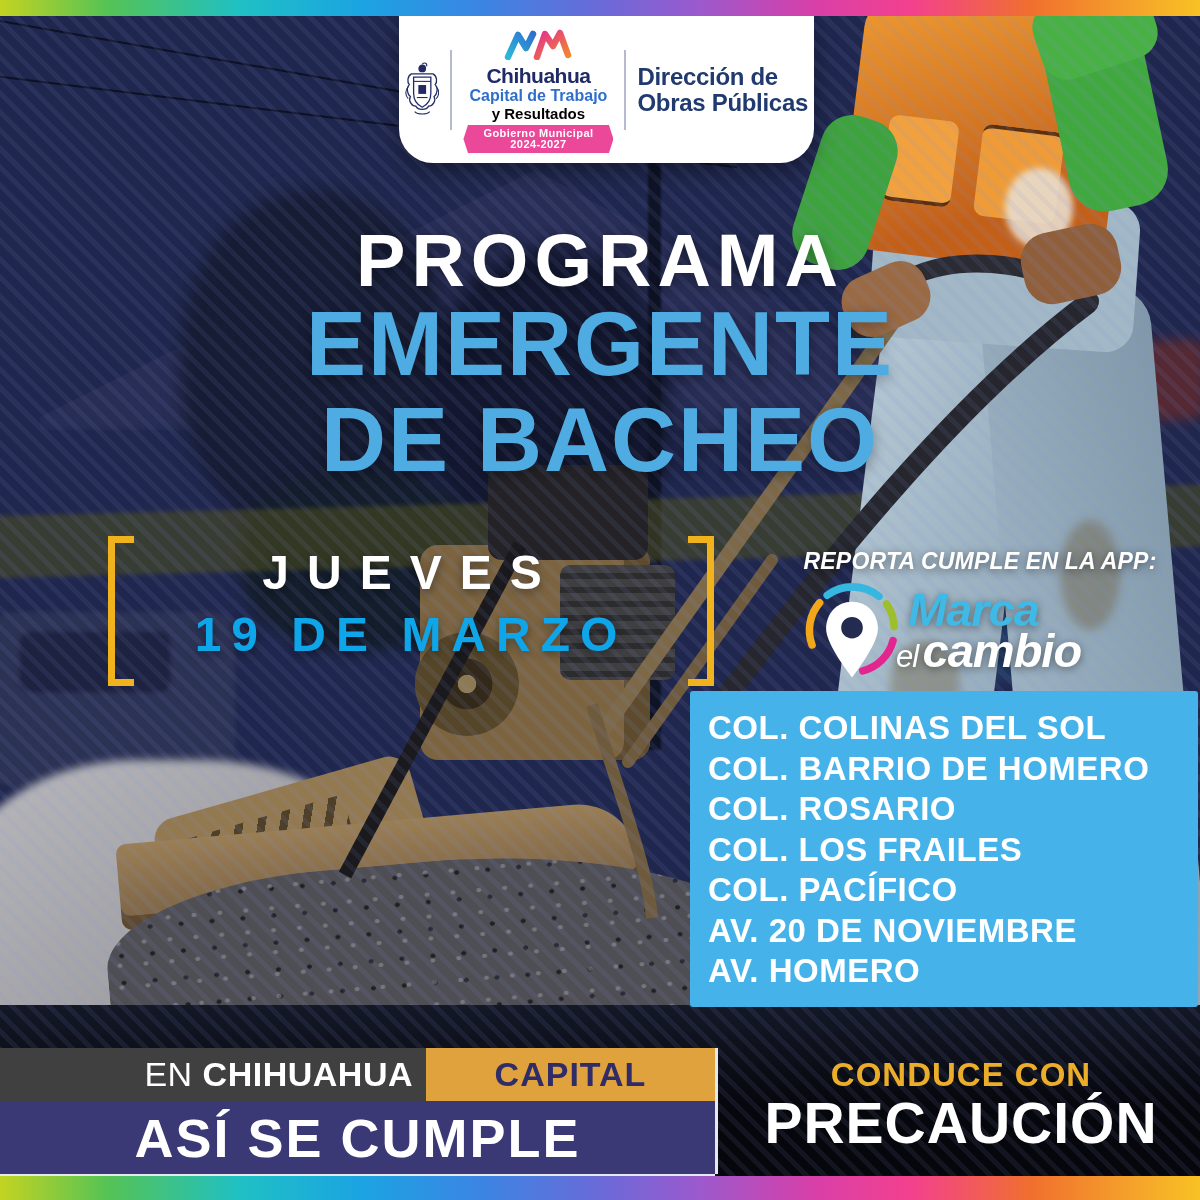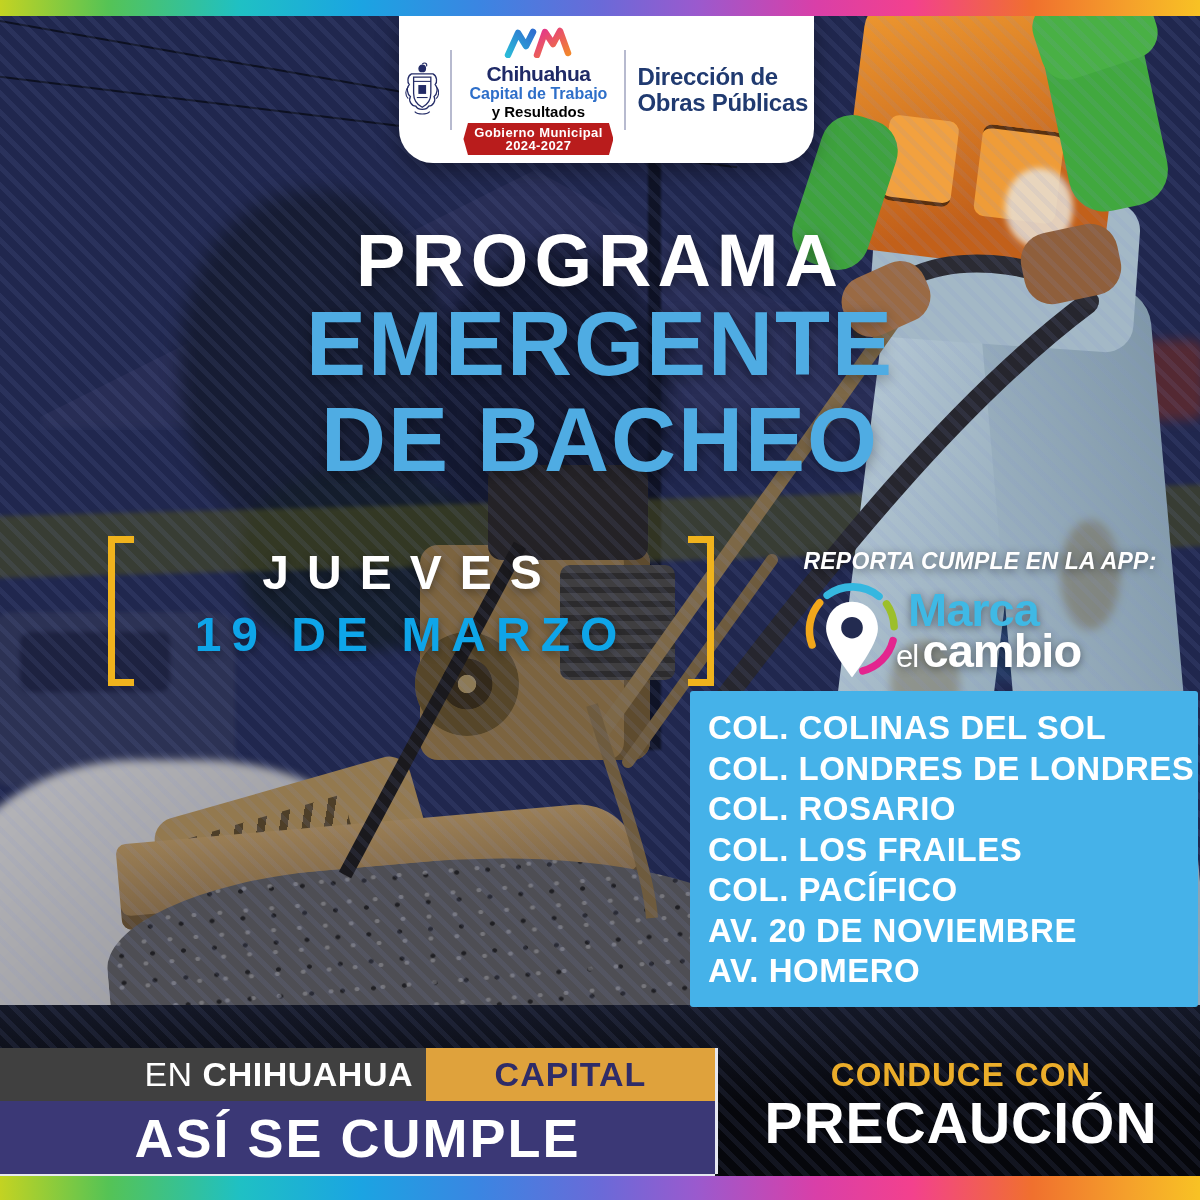--- a/index.html
+++ b/index.html
@@ -83,21 +83,21 @@
 
   
   .brand-card{position:absolute;left:399px;top:16px;width:415px;height:147px;background:#fff;
     border-radius:0 0 34px 34px;z-index:20;display:flex;align-items:center;justify-content:center;
     gap:11px;padding:0 6px;box-shadow:0 8px 22px rgba(0,0,0,.35);box-sizing:border-box;}
   .vdiv{width:2px;height:80px;background:#7c82a8;opacity:.55;flex:none;}
   .logo-block{width:150px;text-align:center;flex:none;line-height:1;}
   .logo-city{font-size:21px;font-weight:bold;color:#1f2a67;letter-spacing:-.5px;margin-top:2px;}
   .logo-tag1{font-size:16px;font-weight:bold;color:#2e6fc9;margin-top:2px;}
   .logo-tag2{font-size:15px;font-weight:bold;color:#000000;margin-top:2px;}
-  .gov-pill{display:inline-block;margin-top:4px;background:#b91c1c;color:#fff;font-size:13px;
+  .gov-pill{display:inline-block;margin-top:4px;background:#ec4899;color:#fff;font-size:11px;
     font-weight:bold;letter-spacing:.4px;padding:3px 8px;
     clip-path:polygon(3% 0,97% 0,100% 50%,97% 100%,3% 100%,0 50%);}
   .dept{flex:none;line-height:1.08;font-size:24px;font-weight:bold;color:#203a70;letter-spacing:-.3px;}
 
   
   .title{position:absolute;left:0;top:0;width:1200px;text-align:center;z-index:10;line-height:1;
     text-shadow:0 4px 14px rgba(0,0,0,.35);}
   .t1{position:absolute;left:0;width:100%;top:224px;font-size:74px;font-weight:bold;color:#fff;letter-spacing:6px;}
   .t2{position:absolute;left:0;width:100%;top:299px;font-size:90px;font-weight:bold;color:#4face3;letter-spacing:2px;}
   .t3{position:absolute;left:0;width:100%;top:395px;font-size:90px;font-weight:bold;color:#4face3;letter-spacing:2px;}
@@ -111,21 +111,21 @@
     color:#fff;letter-spacing:18px;text-shadow:0 3px 10px rgba(0,0,0,.4);}
   .date{position:absolute;left:0;width:100%;top:77px;text-align:center;font-size:48px;font-weight:bold;
     color:#0ea5e9;letter-spacing:10px;text-shadow:0 3px 10px rgba(0,0,0,.4);}
 
   
   .report-label{position:absolute;left:760px;top:548px;width:440px;text-align:center;z-index:10;
     font-size:23px;font-weight:bold;font-style:italic;color:#fff;letter-spacing:.2px;
     text-shadow:0 2px 8px rgba(0,0,0,.5);}
   .app-logo{position:absolute;left:798px;top:578px;z-index:10;display:flex;align-items:flex-start;}
   .pin-wrap{width:108px;height:108px;flex:none;}
-  .app-text{margin-left:2px;margin-top:8px;line-height:1;
+  .app-text{margin-left:2px;margin-top:8px;line-height:1;font-style:italic;
     text-shadow:0 2px 8px rgba(0,0,0,.45);}
   .app-marca{font-size:47px;font-weight:bold;color:#3fb9e5;letter-spacing:-1px;}
   .app-line2{margin-top:-6px;margin-left:-12px;}
   .app-el{font-size:31px;color:#fff;font-weight:normal;letter-spacing:-1px;}
   .app-cambio{font-size:47px;font-weight:bold;color:#fff;letter-spacing:-1px;}
 
   
   .locations-box{position:absolute;left:690px;top:691px;width:508px;height:316px;background:#45b2e9;
     border-radius:3px;z-index:10;padding:17px 16px 0 18px;box-sizing:border-box;}
   .loc{font-size:33px;font-weight:bold;color:#fff;line-height:40.5px;letter-spacing:.5px;white-space:nowrap;}
@@ -276,21 +276,21 @@
       <div><span class="app-marca">Marca</span></div>
       <div class="app-line2">
         <span class="app-el">el</span>
         <span class="app-cambio">cambio</span>
       </div>
     </div>
   </div>
 
   <div class="locations-box">
       <div class="loc">COL. COLINAS DEL SOL</div>
-      <div class="loc">COL. LONDRES DE LONDRES</div>
+      <div class="loc">COL. BARRIO DE HOMERO</div>
       <div class="loc">COL. ROSARIO</div>
       <div class="loc">COL. LOS FRAILES</div>
       <div class="loc">COL. PACÍFICO</div>
       <div class="loc">AV. 20 DE NOVIEMBRE</div>
       <div class="loc">AV. HOMERO</div>
     </div>
 
   <div class="footer-left">
     <div class="fl-row1">
       <div class="fl-blue">

